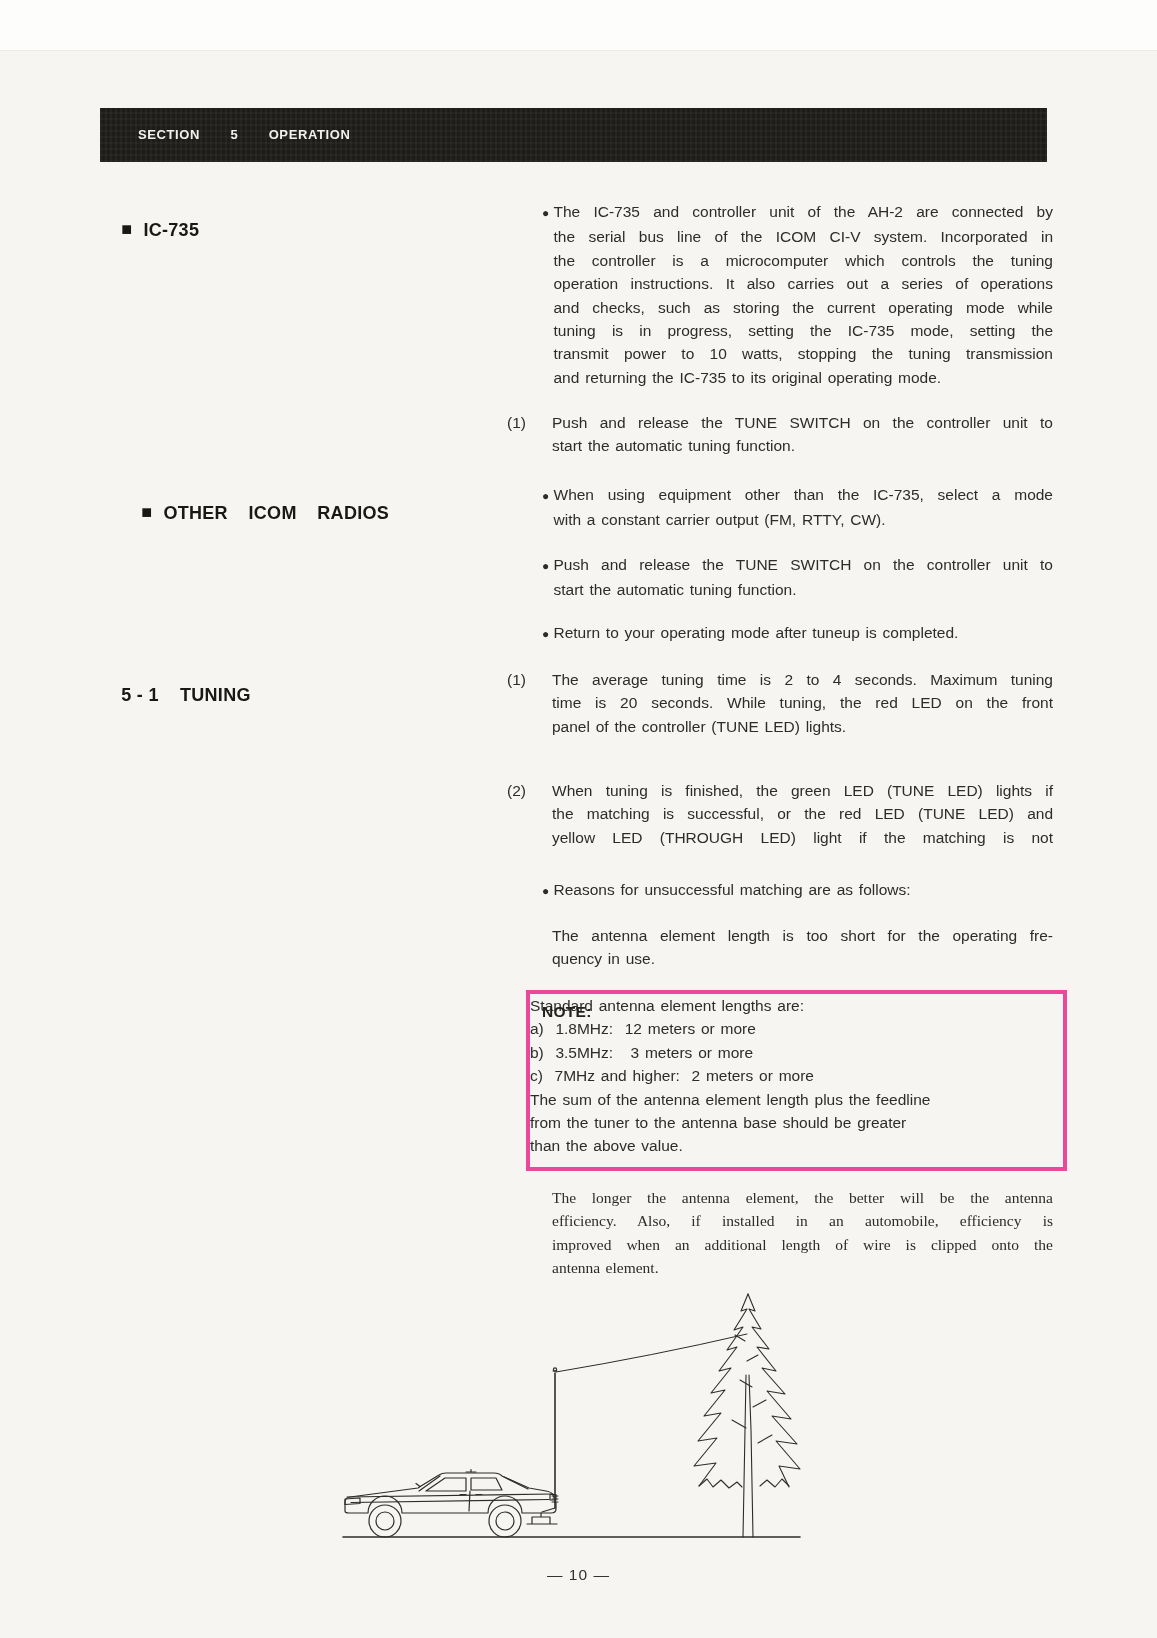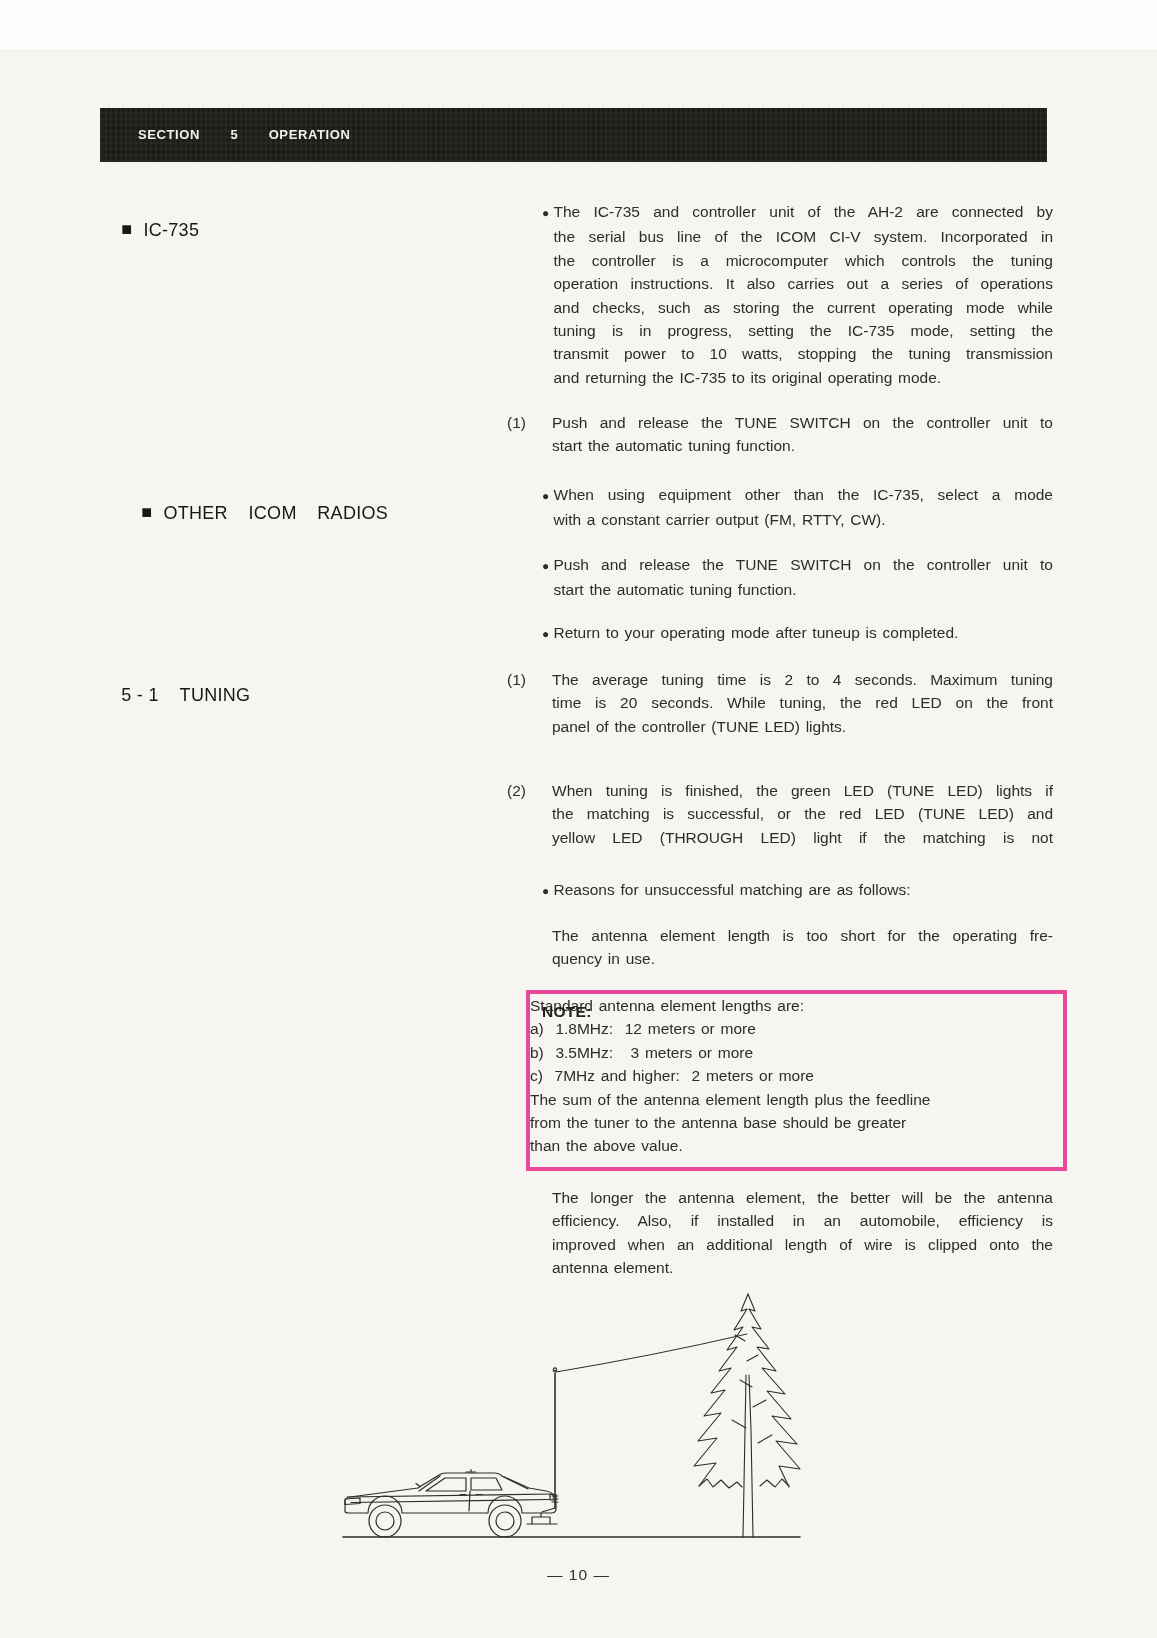--- a/index.html
+++ b/index.html
@@ -22,21 +22,21 @@
     background-image:
       repeating-linear-gradient(90deg, rgba(255,255,255,.035) 0 2px, transparent 2px 5px),
       repeating-linear-gradient(0deg, rgba(255,255,255,.03) 0 2px, transparent 2px 6px);
   }
   .section-bar .bar-title{
     display:block;line-height:54px;padding-left:38px;
     font-size:13px;font-weight:bold;color:#f2f1ee;
     letter-spacing:.6px;word-spacing:11px;white-space:pre;
   }
   
-  .lhead{position:absolute;left:100px;font-weight:normal;color:#181816;font-size:18px;letter-spacing:.3px;white-space:pre;}
+  .lhead{position:absolute;left:100px;font-weight:bold;color:#181816;font-size:18px;letter-spacing:.3px;white-space:pre;}
   .lhead .sq{display:inline-block;margin-right:11px;transform:translateY(-1px);}
   #h-ic735{top:199px;}
   #h-other{top:482px;word-spacing:5px;}
   #h-tuning{top:664px;}
   
   .para{position:absolute;font-size:15.5px;color:#2d2c2a;word-spacing:1.5px;}
   .para .ln{line-height:23.4px;text-align:justify;text-align-last:justify;}
   .para .ln.last{text-align-last:left;}
   .para .ln.c{padding-left:var(--hang);}
   .para .mk{display:inline-block;width:var(--hang);}
@@ -46,21 +46,21 @@
   .p-plain{--hang:0px;}
   #p1{left:542px;top:200px;width:511px;}
   #p2{left:507px;top:411px;width:546px;}
   #p3{left:542px;top:483px;width:511px;}
   #p4{left:542px;top:553px;width:511px;}
   #p5{left:542px;top:621px;width:511px;}
   #p6{left:507px;top:668px;width:546px;}
   #p7{left:507px;top:763px;width:546px;margin-top:16px;}
   #p8{left:542px;top:878px;width:511px;}
   #p9{left:552px;top:924px;width:501px;}
-  #p10{left:552px;top:1186px;width:501px;}
+  #p10{left:552px;top:1186px;width:501px;font-family:Liberation Serif, serif;}
   
   .note-box{
     position:absolute;left:526px;top:990px;width:533px;height:173px;
     border:4px solid #ec4899;background:transparent;
   }
   .note-label{
     position:absolute;left:12px;top:9px;
     font-size:15.5px;font-weight:bold;color:#22211f;letter-spacing:.3px;
   }
   .note-content{position:absolute;left:79px;top:9px;width:448px;}

